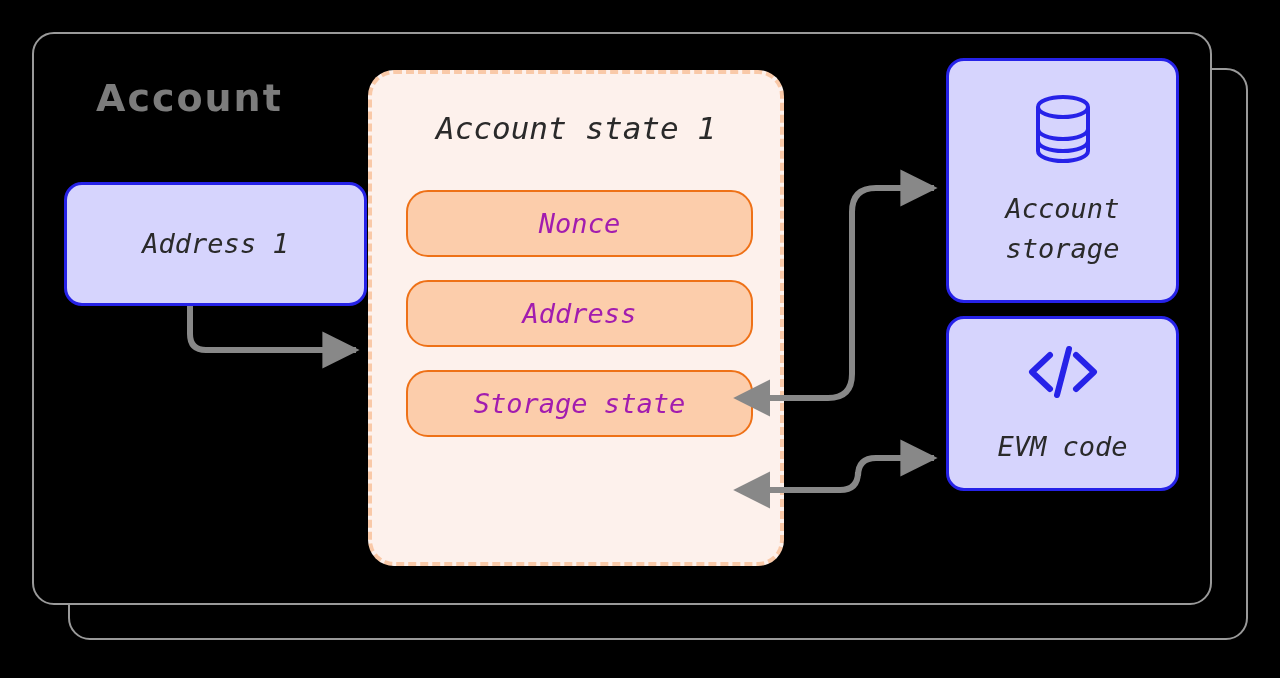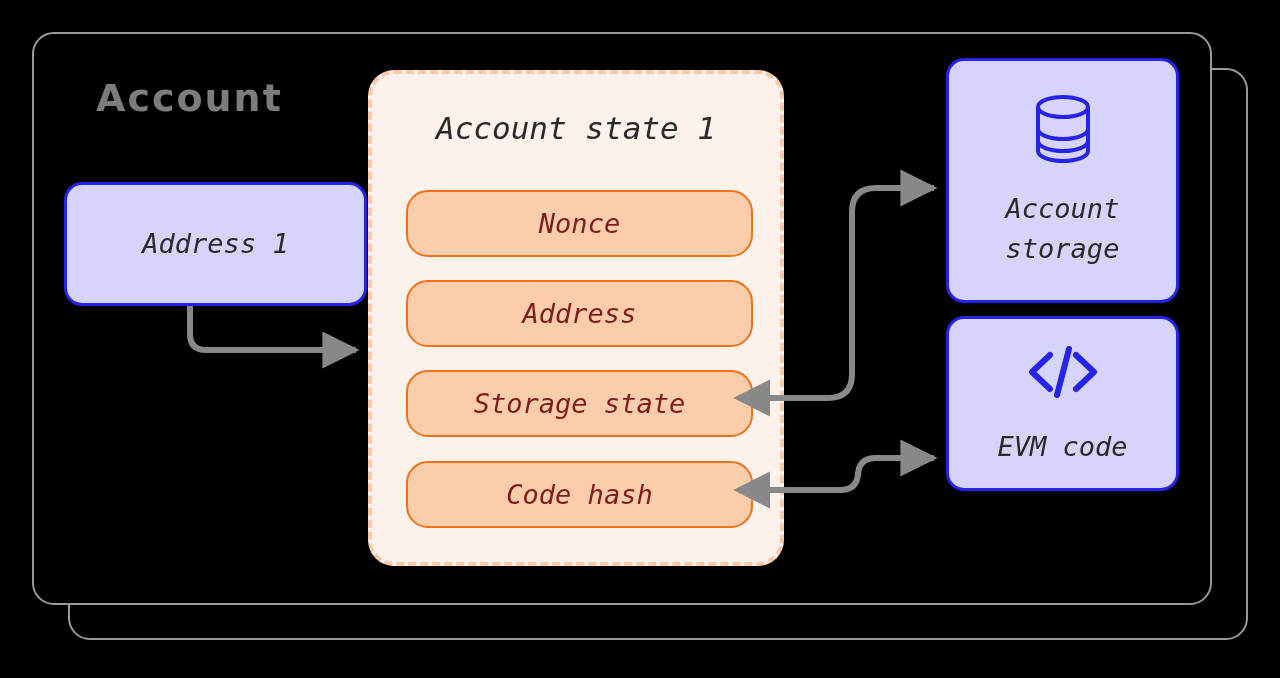--- a/index.html
+++ b/index.html
@@ -104,21 +104,21 @@
     box-sizing: border-box;
     background: #fccdab;
     border: 2.5px solid #ee7117;
     border-radius: 22px;
     display: flex;
     align-items: center;
     justify-content: center;
     font-family: "DejaVu Sans Mono", monospace;
     font-style: italic;
     font-size: 27px;
-    color: #7f1d1d;
+    color: #a21caf;
   }
   #field-0 { top: 116px; }
   #field-1 { top: 206px; }
   #field-2 { top: 296px; }
   #field-3 { top: 387px; }
 
   
   #connectors {
     position: absolute;
     left: 0; top: 0;
@@ -144,23 +144,20 @@
     <div id="state-title">Account state 1</div>
 
     <div class="field-pill" id="field-0">
       <span>Nonce</span>
     </div>
     <div class="field-pill" id="field-1">
       <span>Address</span>
     </div>
     <div class="field-pill" id="field-2">
       <span>Storage state</span>
-    </div>
-    <div class="field-pill" id="field-3">
-      <span>Code hash</span>
     </div>
   </div>
 
   <div class="blue-box" id="storage-box">
     <span class="node-icon">
       <svg width="62" height="72" viewBox="0 0 62 72" fill="none">
         <ellipse cx="31" cy="14" rx="25" ry="10" stroke="#2622e8" stroke-width="4" fill="none"></ellipse>
         <path d="M6 14 V58 A25 10 0 0 0 56 58 V14" stroke="#2622e8" stroke-width="4" fill="none"></path>
         <path d="M6 36 A25 10 0 0 0 56 36" stroke="#2622e8" stroke-width="4" fill="none"></path>
         <path d="M6 48 A25 10 0 0 0 56 48" stroke="#2622e8" stroke-width="4" fill="none"></path>

